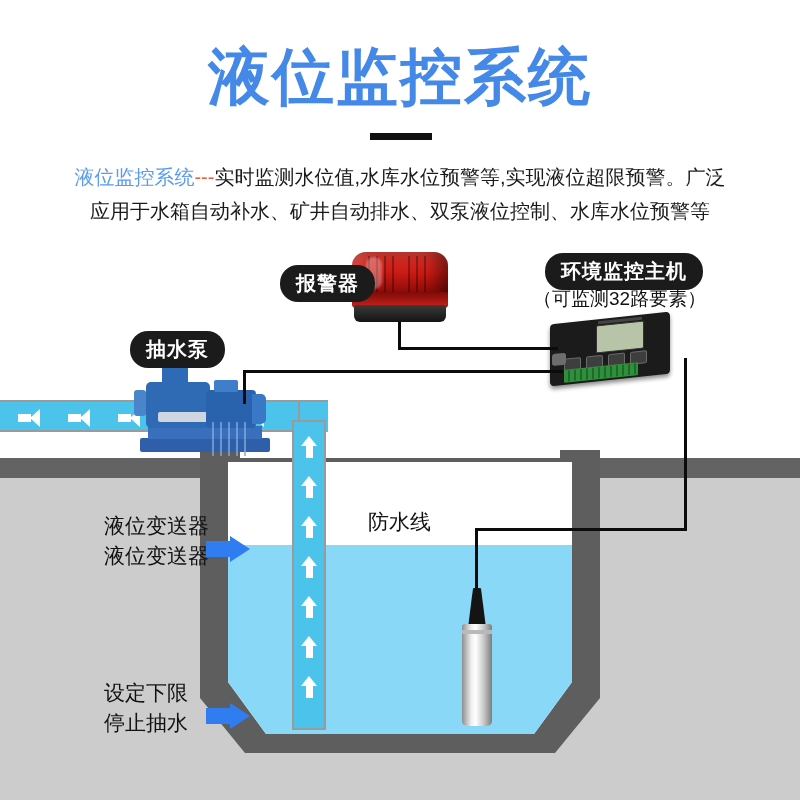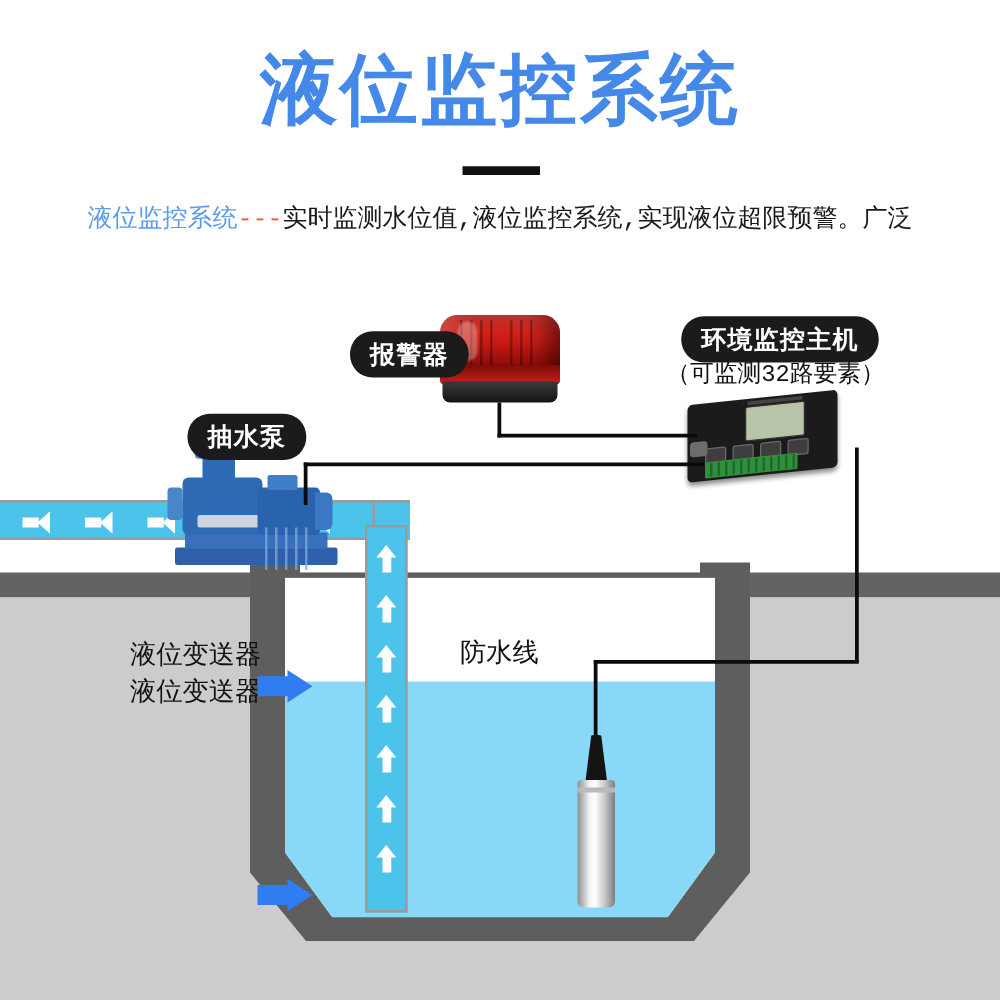--- a/index.html
+++ b/index.html
@@ -1,18 +1,18 @@
 <!DOCTYPE html>
 <html><head>
 <meta charset="utf-8">
 <style>
   html,body{margin:0;padding:0;background:#fff;}
   body{width:800px;height:800px;position:relative;overflow:hidden;
        font-family:"Liberation Sans","DejaVu Sans",sans-serif;}
-  .stage{position:absolute;inset:0;width:800px;height:800px;font-family:Liberation Mono, monospace;}
+  .stage{position:absolute;inset:0;width:800px;height:800px;}
 
   
   .title{position:absolute;left:0;top:42px;width:800px;text-align:center;
          font-size:62px;font-weight:bold;color:#4488e8;letter-spacing:2px;
          line-height:70px;}
   .title-rule{position:absolute;left:370px;top:133px;width:62px;height:7px;background:#111;}
   .desc{position:absolute;left:30px;top:160px;width:740px;text-align:center;
         font-size:20px;line-height:34px;color:#1a1a1a;}
   .desc .hl{color:#5a9bf0;}
   .desc .dash{color:#e8603c;}
@@ -110,21 +110,22 @@
      border-top:13px solid transparent;border-bottom:13px solid transparent;border-left:20px solid #2f7df0;}
 </style>
 </head>
 <body>
 
 <div class="stage">
 
   <div class="title">液位监控系统</div>
   <div class="title-rule"></div>
   <div class="desc">
-    <span class="hl">液位监控系统</span><span class="dash">---</span><span>实时监测水位值,液位监控系统,实现液位超限预警。广泛</span><br>
+    <span class="hl">液位监控系统</span><span class="dash">---</span><span>实时监测水位值,水库水位预警等,实现液位超限预警。广泛</span><br>
+    <span>应用于水箱自动补水、矿井自动排水、双泵液位控制、水库水位预警等</span>
   </div>
 
   <div class="ground-dark"></div>
   <div class="ground-light"></div>
 
   <div class="tank-outer">
     <div class="tank-wall"></div>
   </div>
   <div class="tank-lip-l"></div>
   <div class="tank-lip-r"></div>
@@ -222,26 +223,30 @@
     <div class="lt-gland"></div>
     <div class="lt-body"></div>
     <div class="lt-ring"></div>
   </div>
 
   <div class="pill" style="left:545px;top:253px;">环境监控主机</div>
 
   <div class="pill" style="left:280px;top:265px;">报警器</div>
   <div class="plain-label" style="left:533px;top:286px;">（可监测32路要素）</div>
 
-  <div class="pill" style="left:150px;top:331px;">抽水泵</div>
+  <div class="pill" style="left:130px;top:331px;">抽水泵</div>
 
   <div class="plain-label" style="left:368px;top:508px;font-size:21px;">防水线</div>
 
 
   <div class="side-label" style="left:104px;top:511px;">
     <span>液位变送器</span><br>
     <span>液位变送器</span>
   </div>
   <div class="barrow" style="left:206px;top:536px;"></div>
 
+  <div class="side-label" style="left:104px;top:678px;">
+    <span>设定下限</span><br>
+    <span>停止抽水</span>
+  </div>
   <div class="barrow" style="left:206px;top:703px;"></div>
 
 </div>
 
 </body></html>

